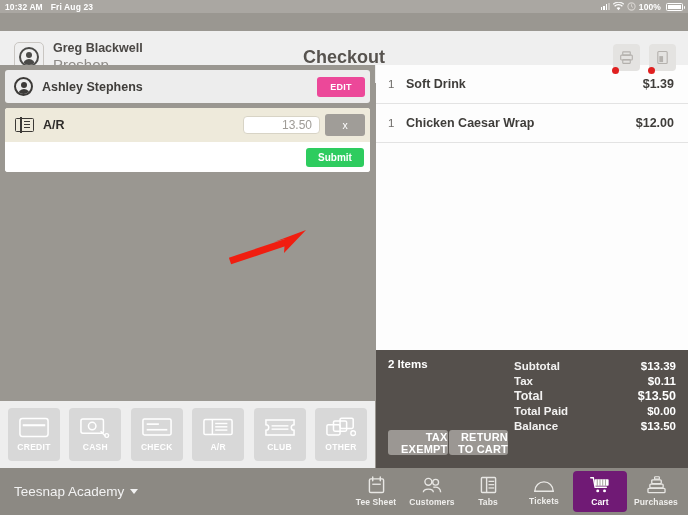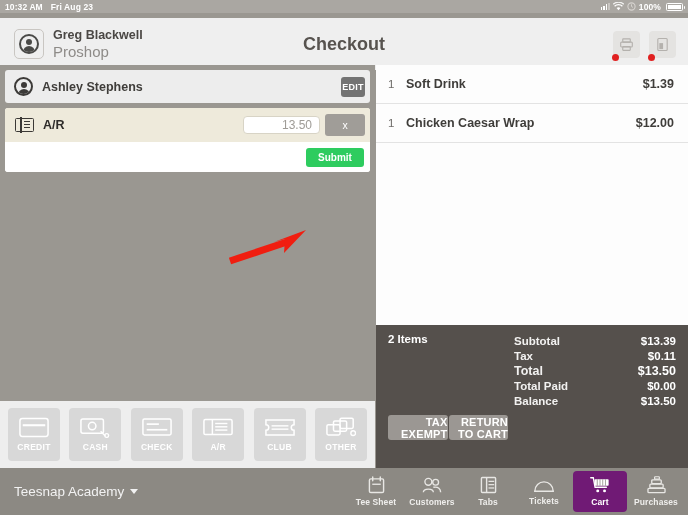--- a/index.html
+++ b/index.html
@@ -43,21 +43,21 @@
     position: relative; margin-left: 2px;
   }
   .sb-batt::after {
     content:""; position: absolute; right: -3px; top: 2.5px;
     width: 1.5px; height: 3px; background: #fff; border-radius: 0 1px 1px 0;
   }
   .sb-batt i { position: absolute; left: 1px; top: 1px; bottom: 1px; right:1px; background: #fff; }
 
   
   .header {
-    position: absolute; top: 18px; left: 0;
+    position: absolute; top: 31px; left: 0;
     width: 688px; height: 52px;
     background: #efefef;
     display: flex; align-items: center;
   }
   .user-block { display: flex; align-items: center; padding-left: 14px; }
   .avatar-box {
     width: 30px; height: 30px; border-radius: 5px;
     border: 1px solid #c9c6c2; background: #efefef;
     display: flex; align-items: center; justify-content: center;
   }
@@ -119,22 +119,22 @@
   .cust-avatar::before {
     content:""; position:absolute; left:50%; top:2.5px; transform:translateX(-50%);
     width:6px; height:6px; border-radius:50%; background:#3c3a38;
   }
   .cust-avatar::after {
     content:""; position:absolute; left:50%; top:9.5px; transform:translateX(-50%);
     width:12px; height:9px; border-radius:6px 6px 0 0; background:#3c3a38;
   }
   .cust-name { margin-left: 9px; font-size: 12.5px; font-weight: bold; color: #3f3d3a; }
   .edit-btn {
-    margin-left: auto; width: 24px; height: 20px; border-radius: 3px;
-    background: #737373; color: #fff; font-size: 9px; font-weight: bold;
+    margin-left: auto; width: 48px; height: 20px; border-radius: 3px;
+    background: #ec4899; color: #fff; font-size: 9px; font-weight: bold;
     display: flex; align-items: center; justify-content: center;
     letter-spacing: 0.3px;
   }
   .pay-card { margin: 0 5px; border-radius: 3px; overflow: hidden; background:#fff; }
   .ar-row {
     background: #eeeadb; height: 34px;
     display: flex; align-items: center; padding: 0 5px 0 10px;
   }
   .ar-icon {
     width: 19px; height: 14px; border: 1.6px solid #3b3936; border-radius: 1.5px;
@@ -196,22 +196,22 @@
   .items { position: absolute; top: 0; left: 0; right: 0; bottom: 143px; background:#fdfdfd; }
   .item-row {
     height: 39px; display: flex; align-items: center;
     border-bottom: 1px solid #e3e3e3; padding: 0 14px 0 12px;
   }
   .item-qty { width: 18px; font-size: 11.5px; color: #6f6c69; }
   .item-name { font-size: 12.5px; font-weight: bold; color: #3f3d3a; }
   .item-price { margin-left: auto; font-size: 12.5px; font-weight: bold; color: #3f3d3a; }
 
   .totals {
-    position: absolute; left: 0; right: 0; bottom: 0; height: 143px;
-    background: #55504c; color: #fff; padding: 8px 12px 16px 12px;
+    position: absolute; left: 0; right: 0; bottom: 0; height: 118px;
+    background: #55504c; color: #fff; padding: 8px 12px 1px 12px;
     display: flex;
   }
   .totals-left { width: 120px; display: flex; flex-direction: column; }
   .items-count { font-size: 11.5px; font-weight: bold; color: #fff; }
   .tot-btns { margin-top: auto; padding-bottom: 12px; display: flex; gap: 1px; text-align: right; }
   .tot-btn {
     width: 108px; height: 25px; border-radius: 3px; background: #9b9793;
     color: #fff; font-size: 11px; font-weight: bold;
     display: flex; align-items: center; justify-content: center;
     letter-spacing: 0.2px;

